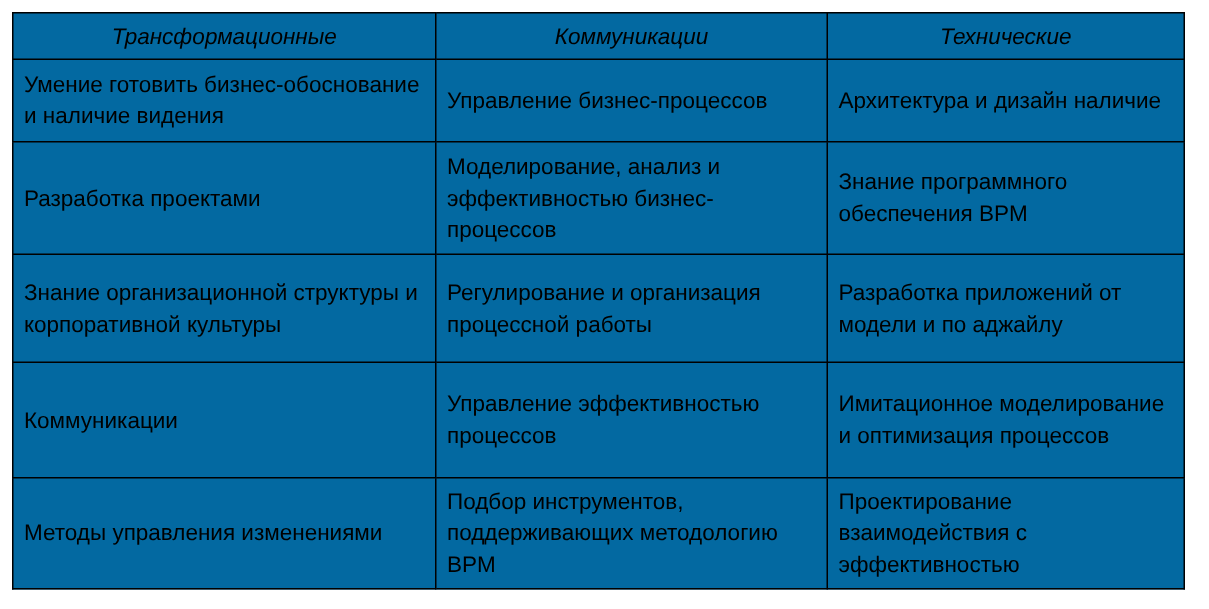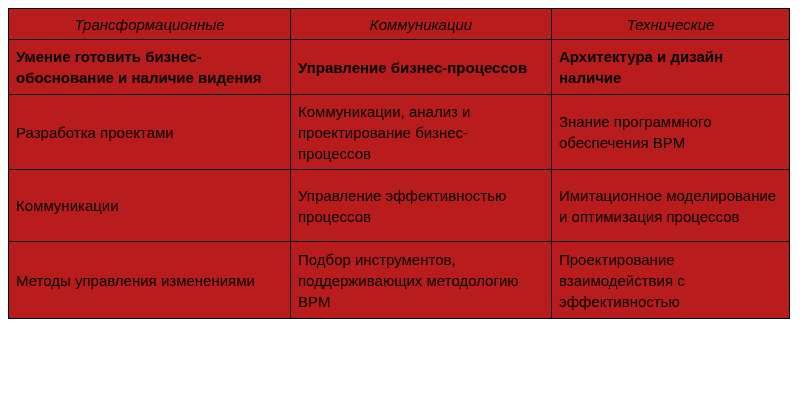--- a/index.html
+++ b/index.html
@@ -15,21 +15,21 @@
     color: #000000;
     overflow: hidden;
   }
   table.comp-table {
     position: absolute;
     left: 8px;
     top: 8px;
     width: 781px;
     border-collapse: collapse;
     table-layout: fixed;
-    background: #b91c1c;
+    background: #0369a1;
   }
   col.c0 { width: 282px; }
   col.c1 { width: 261px; }
   col.c2 { width: 238px; }
   .comp-table th,
   .comp-table td {
     border: 1px solid #000000;
     font-size: 15px;
     line-height: 21px;
     vertical-align: middle;
@@ -37,21 +37,21 @@
     padding: 5px 10px 5px 7px;
     word-wrap: break-word;
   }
   .comp-table th {
     font-weight: normal;
     font-style: italic;
     text-align: center;
     padding: 4px 6px;
   }
   .comp-table thead tr { height: 31px; }
-  .comp-table tbody tr:nth-child(1) { height: 55px; font-weight: bold; }
+  .comp-table tbody tr:nth-child(1) { height: 55px; }
   .comp-table tbody tr:nth-child(2) { height: 75px; }
   .comp-table tbody tr:nth-child(3) { height: 72px; }
   .comp-table tbody tr:nth-child(4) { height: 77px; }
   .comp-table tbody tr:nth-child(5) { height: 74px; }
 </style>
 </head>
 <body>
 
 <table class="comp-table">
   <colgroup>
@@ -67,22 +67,27 @@
     </tr>
   </thead>
   <tbody>
     <tr>
       <td>Умение готовить бизнес-обоснование и наличие видения</td>
       <td>Управление бизнес-процессов</td>
       <td>Архитектура и дизайн наличие</td>
     </tr>
     <tr>
       <td>Разработка проектами</td>
-      <td>Коммуникации, анализ и проектирование бизнес-процессов</td>
+      <td>Моделирование, анализ и эффективностью бизнес-процессов</td>
       <td>Знание программного обеспечения BPM</td>
+    </tr>
+    <tr>
+      <td>Знание организационной структуры и корпоративной культуры</td>
+      <td>Регулирование и организация процессной работы</td>
+      <td>Разработка приложений от модели и по аджайлу</td>
     </tr>
     <tr>
       <td>Коммуникации</td>
       <td>Управление эффективностью процессов</td>
       <td>Имитационное моделирование и оптимизация процессов</td>
     </tr>
     <tr>
       <td>Методы управления изменениями</td>
       <td>Подбор инструментов, поддерживающих методологию BPM</td>
       <td>Проектирование взаимодействия с эффективностью</td>

